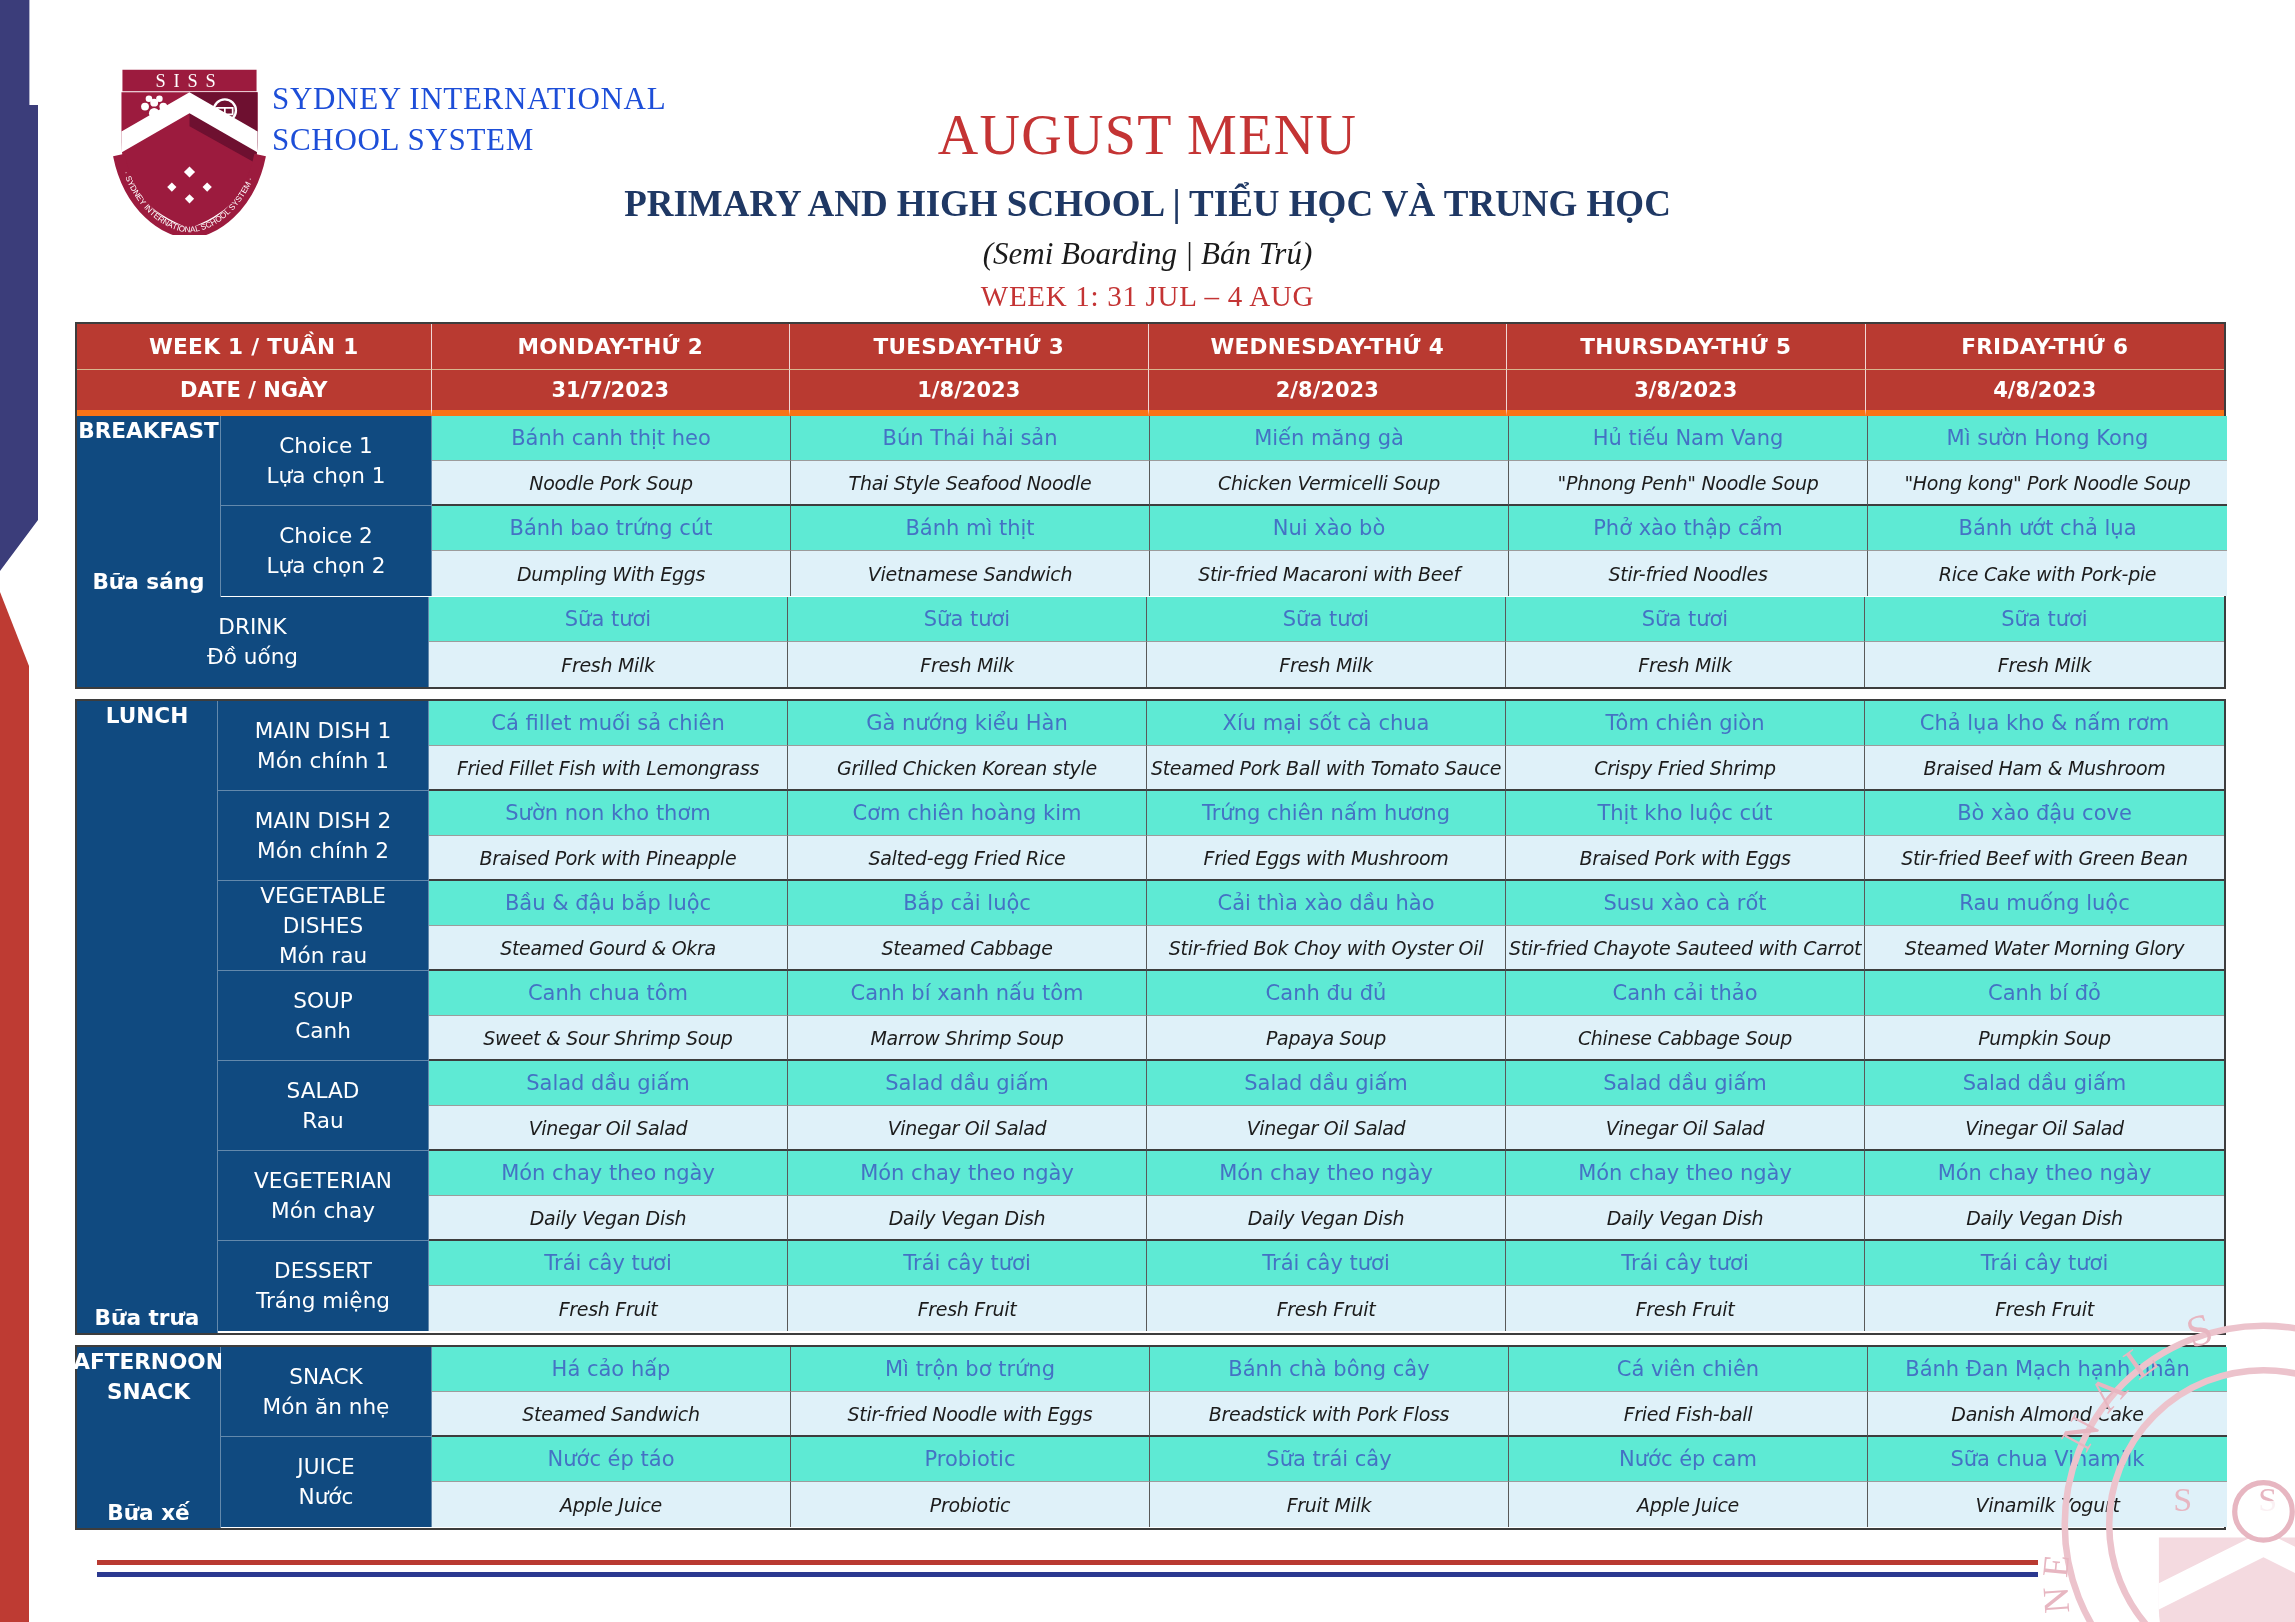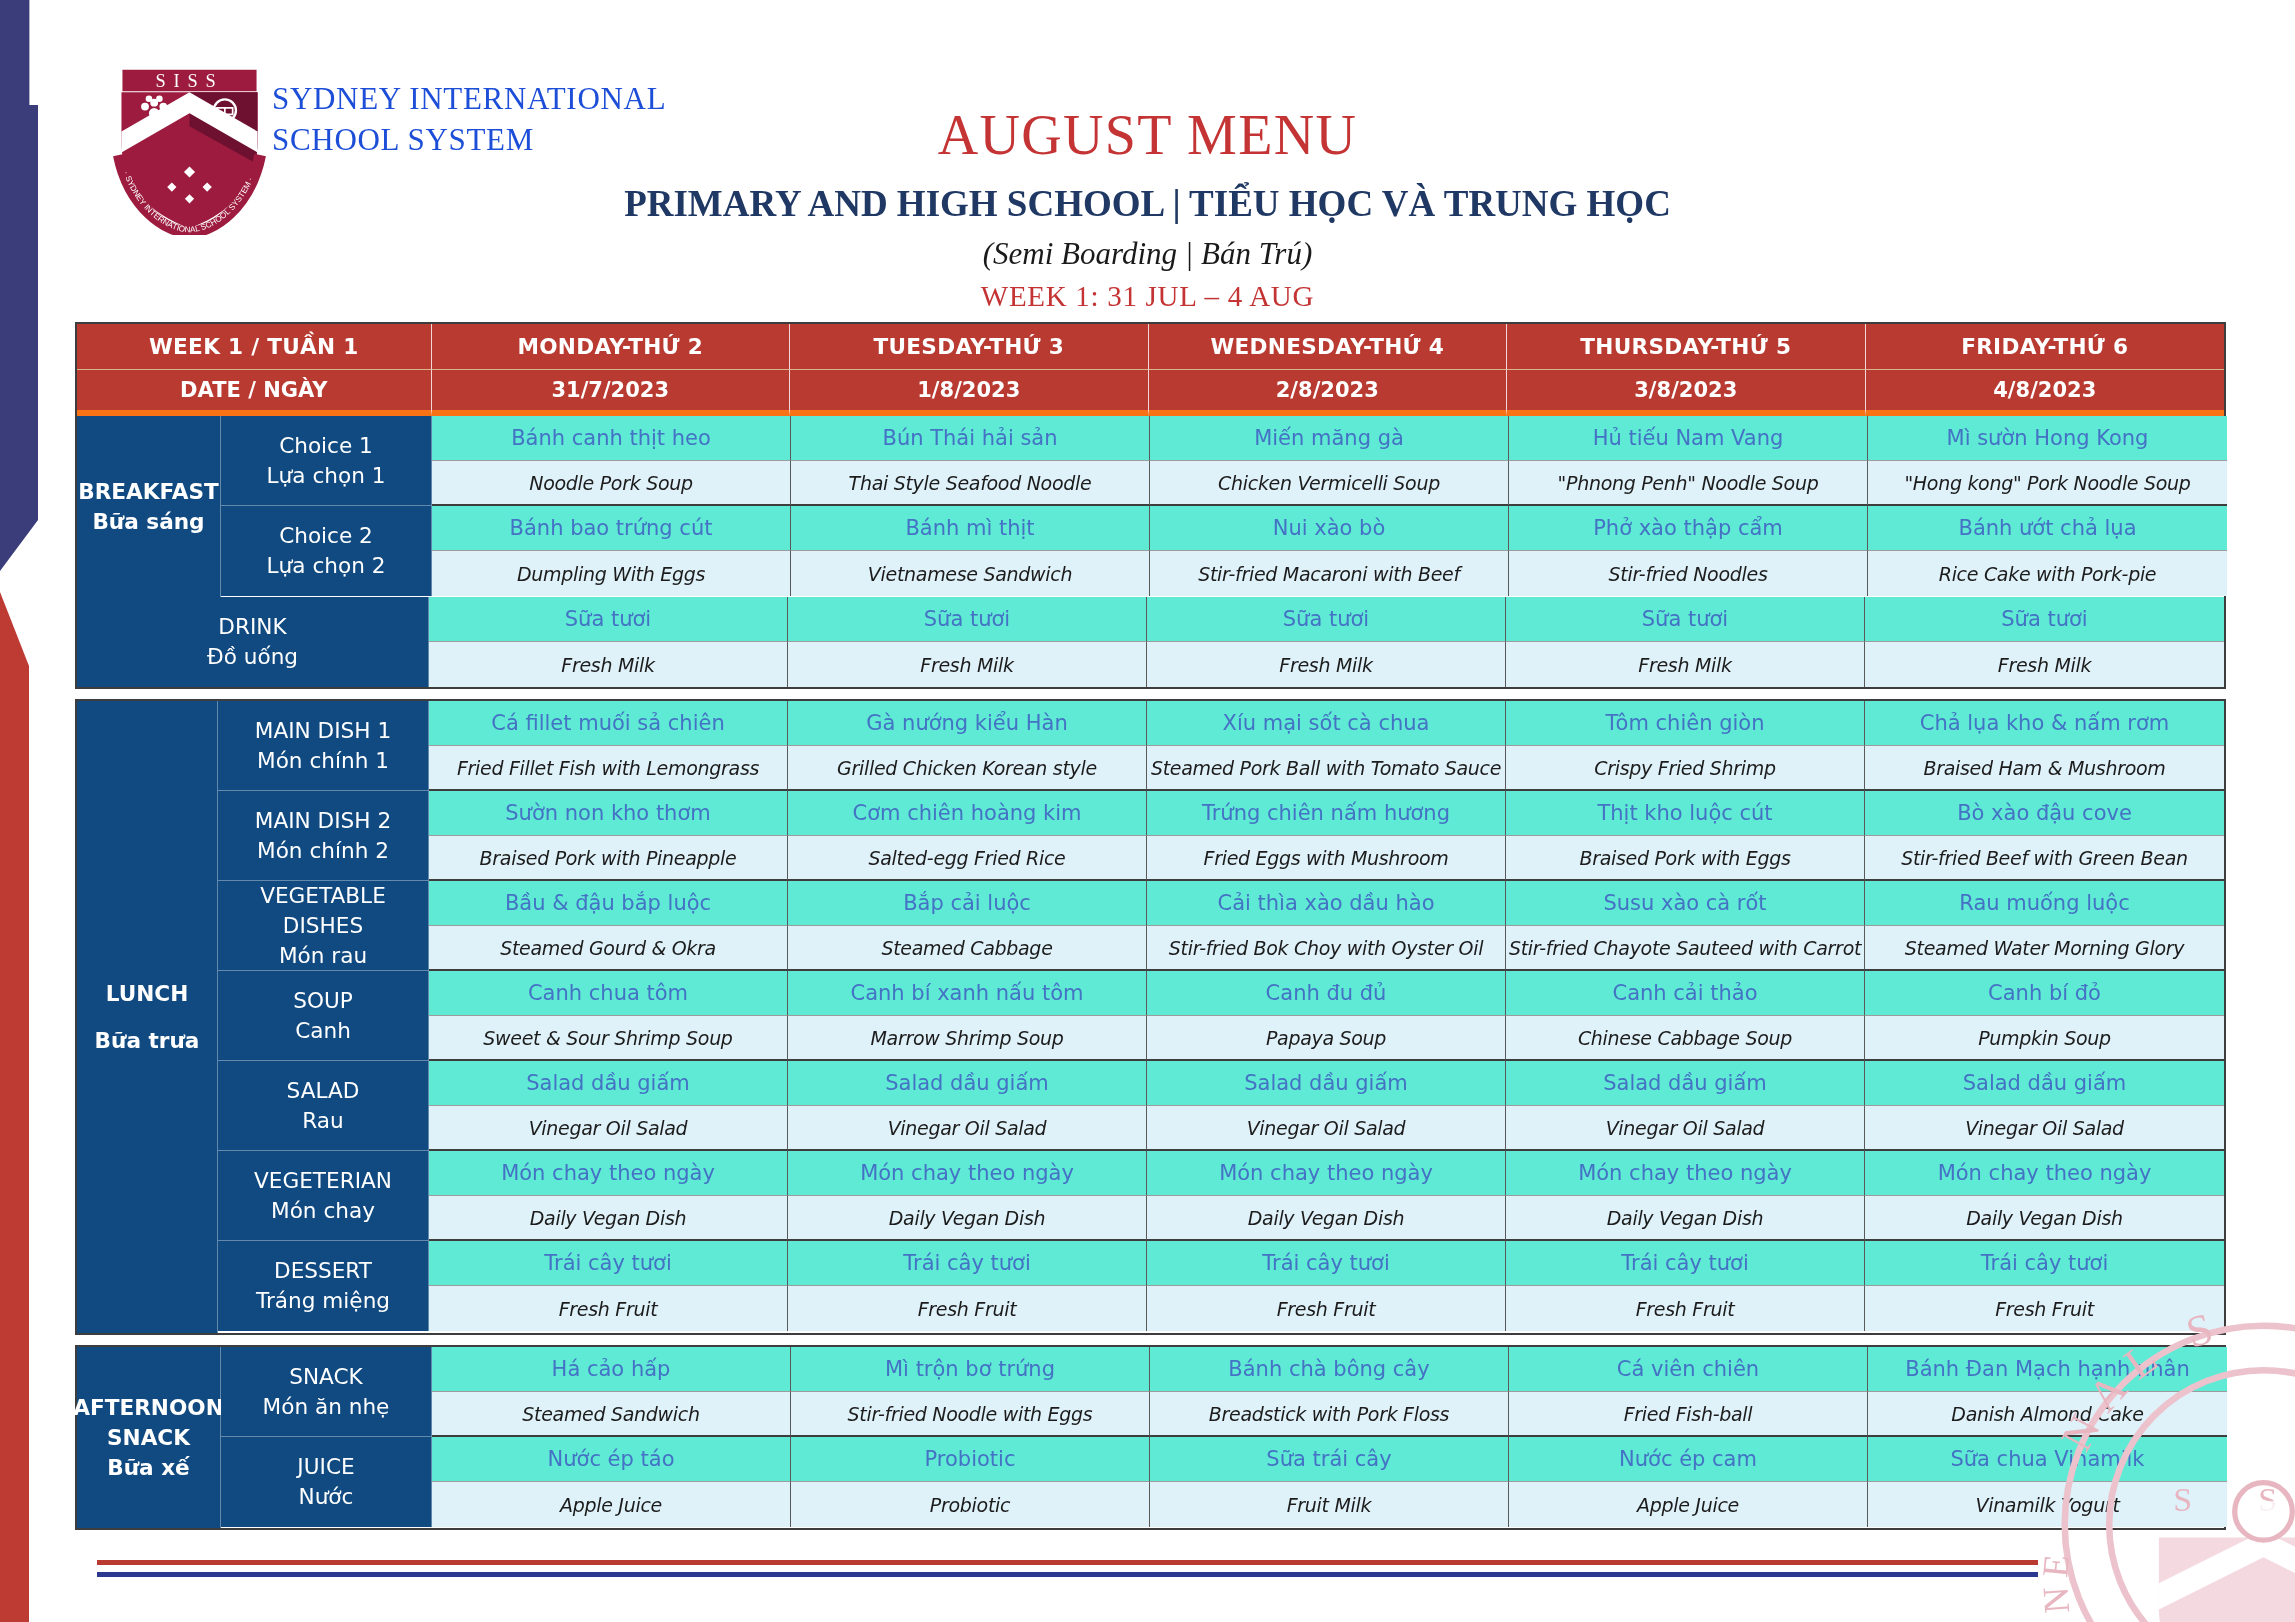--- a/index.html
+++ b/index.html
@@ -36,21 +36,21 @@
   .cell{display:flex;align-items:center;justify-content:center;text-align:center;box-sizing:border-box;}
   .w-label{width:355px;} .w-a{width:144px;} .w-b{width:211px;} .w-day{width:359px;}
   .h-hdr{height:46px;}
   .thdr .cell{background:var(--red);color:#fff;font-weight:bold;font-size:21.6px;letter-spacing:0.3px;
     border-right:1.3px solid rgba(255,255,255,.8);border-bottom:1.3px solid var(--tan);}
   .tdate .cell{background:var(--red);color:#ffffff;font-weight:bold;font-size:21px;
     border-right:1.3px solid rgba(255,255,255,.8);border-bottom:6px solid #f97316;}
   .thdr .cell:last-child,.tdate .cell:last-child{border-right:0;}
   .body-row{display:flex;}
   .colA{background:var(--navy);color:#fff;font-weight:bold;font-size:21.6px;line-height:30px;
-    display:flex;flex-direction:column;align-items:center;justify-content:center;text-align:center;
+    display:flex;flex-direction:column;align-items:center;justify-content:space-between;text-align:center;
     box-sizing:border-box;border-right:1.3px solid rgba(255,255,255,.35);padding:0 3.9px;}
   .colRest{display:flex;flex-direction:column;}
   .band{display:flex;}
   .labelB{background:var(--navy);color:#fff;font-weight:normal;font-size:21.6px;line-height:30px;
     display:flex;flex-direction:column;align-items:center;justify-content:center;text-align:center;
     box-sizing:border-box;border-right:1.3px solid rgba(255,255,255,.35);
     border-bottom:1.3px solid rgba(255,255,255,.35);height:90px;padding:0 5.2px;}
   .band:last-child .labelB{border-bottom:0;}
   .days{display:flex;}
   .day-pair{display:flex;flex-direction:column;width:359px;}

